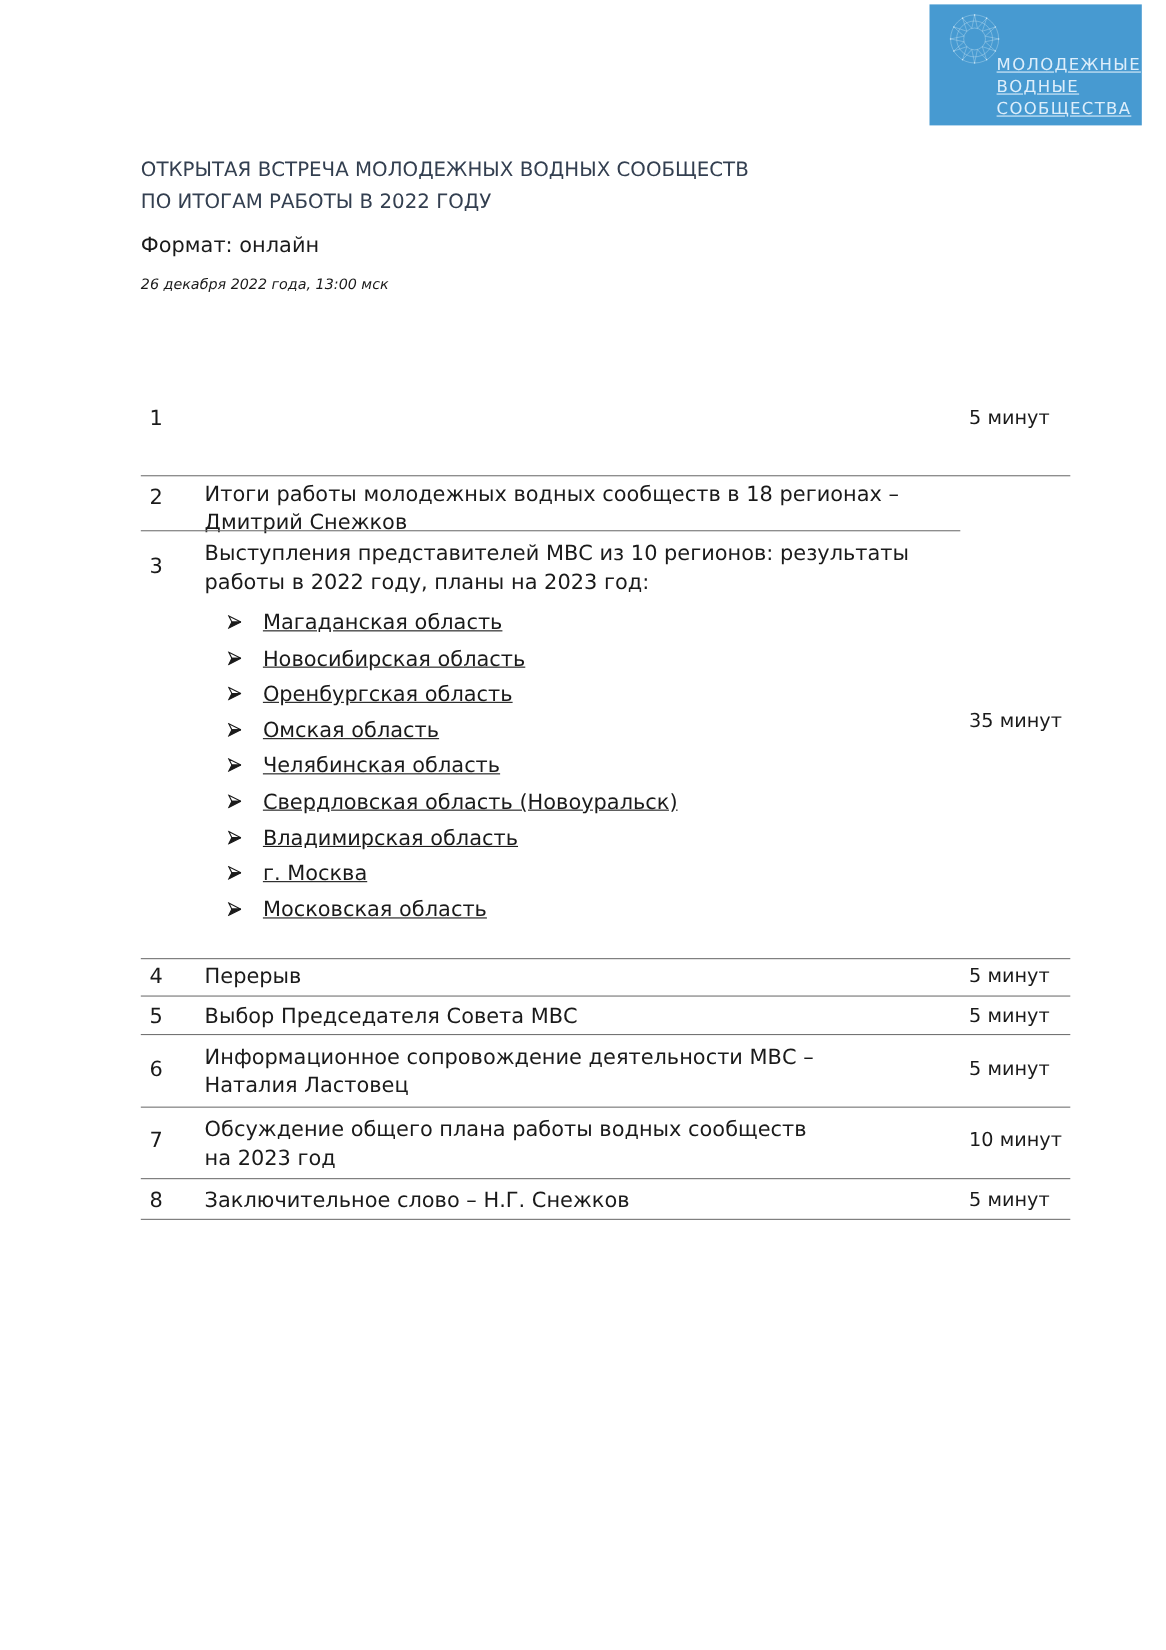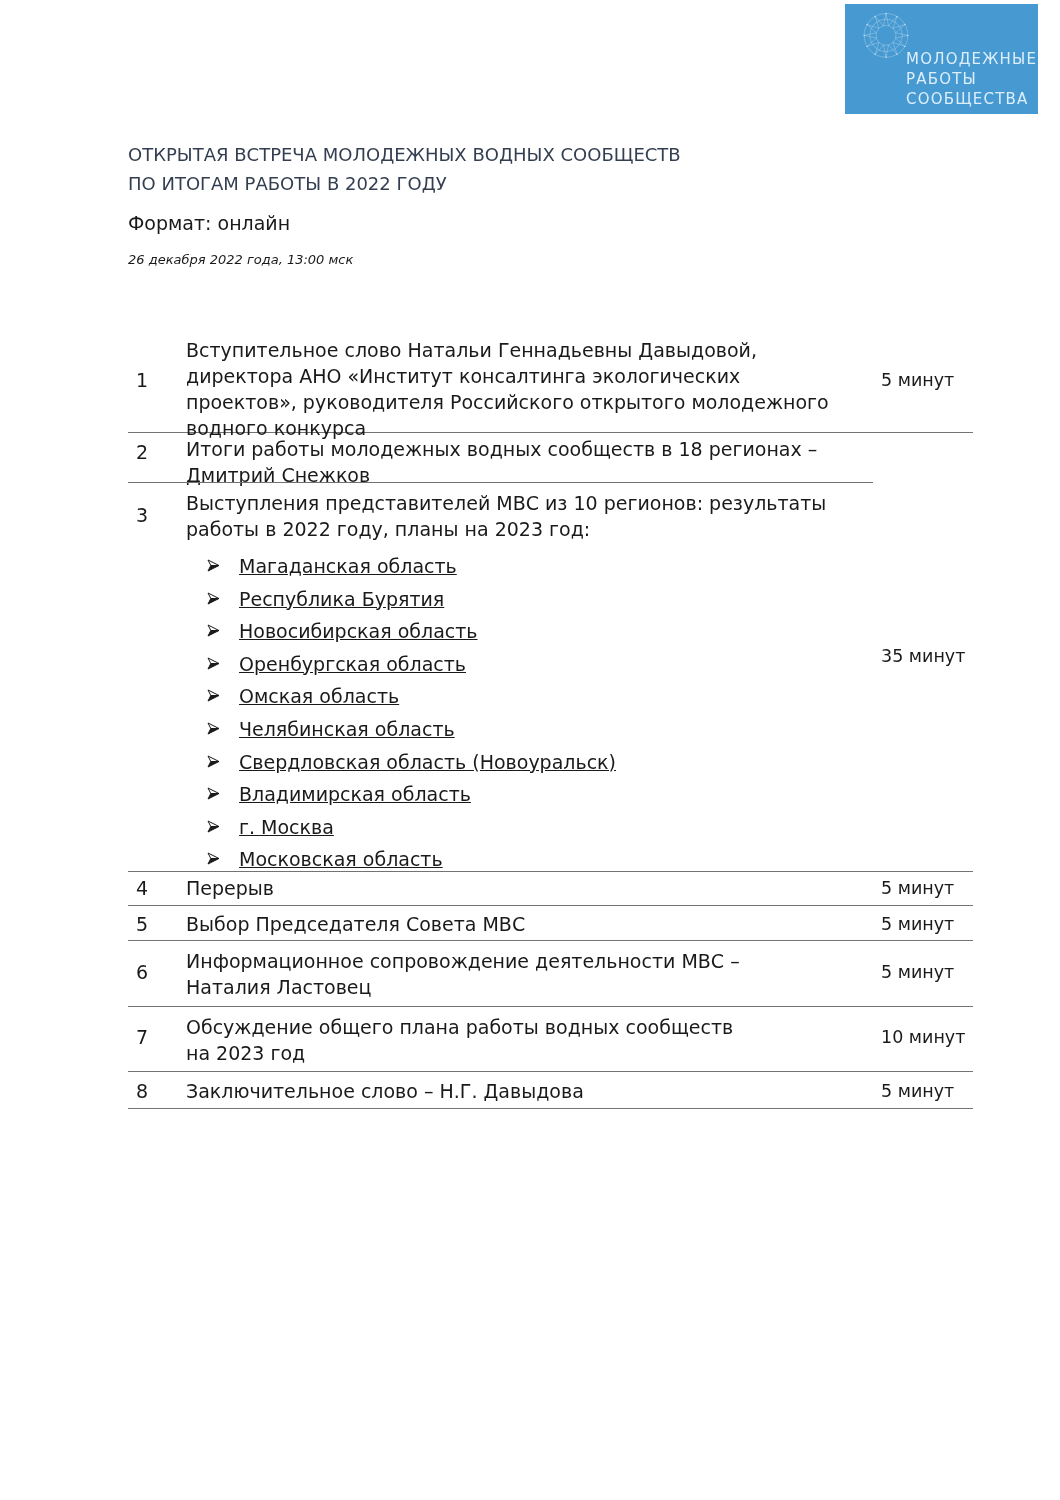--- a/index.html
+++ b/index.html
@@ -5,21 +5,21 @@
   html,body { margin:0; padding:0; background:#ffffff; }
   .page {
     position:relative; width:1060px; height:1500px; background:#ffffff;
     font-family:"DejaVu Sans", sans-serif; color:#1a1a1a; overflow:hidden;
   }
 
   
   .logo { position:absolute; left:845px; top:4px; width:193px; height:110px; background:#479ad1; }
   .logo-emblem { position:absolute; left:10px; top:1px; }
   .logo-name { position:absolute; left:61px; top:45px; font-size:15px; line-height:20px;
-               letter-spacing:1.2px; color:#ddeefb; }
+               letter-spacing:1.2px; color:#ddeefb;text-decoration:underline; }
   .logo-name span { display:block; }
 
   
   .doc-title { position:absolute; left:128px; top:140px; width:740px;
                font-size:18px; line-height:29px; color:#333f50; white-space:pre-line; }
   .format-line { position:absolute; left:128px; top:212px; font-size:19px; }
   .datetime-line { position:absolute; left:128px; top:252px; font-size:13px; font-style:italic; }
 
   
   .row { position:absolute; left:128px; width:845px; box-sizing:border-box;
@@ -84,40 +84,34 @@
         <circle cx="11.5" cy="31" r="0.9"></circle>
           <circle cx="15.2" cy="44.8" r="0.9"></circle>
         <circle cx="25.2" cy="54.8" r="0.9"></circle>
           <circle cx="39" cy="58.5" r="0.9"></circle>
         <circle cx="52.8" cy="54.8" r="0.9"></circle>
           <circle cx="62.8" cy="44.8" r="0.9"></circle>
       </g>
     </svg>
     <div class="logo-name">
         <span>МОЛОДЕЖНЫЕ</span>
-        <span>РАБОТЫ</span>
+        <span>ВОДНЫЕ</span>
         <span>СООБЩЕСТВА</span>
       </div>
   </div>
 
   <div class="doc-title">ОТКРЫТАЯ ВСТРЕЧА МОЛОДЕЖНЫХ ВОДНЫХ СООБЩЕСТВ
 ПО ИТОГАМ РАБОТЫ В 2022 ГОДУ</div>
   <div class="format-line">Формат: онлайн</div>
   <div class="datetime-line">26 декабря 2022 года, 13:00 мск</div>
 
   <div>
 
     <div class="row" id="row1">
       <div class="num">1</div>
-      <div class="content">
-          <span class="tb">Вступительное слово Натальи Геннадьевны Давыдовой,
-директора АНО «Институт консалтинга экологических
-проектов», руководителя Российского открытого молодежного
-водного конкурса</span>
-        </div>
       <div class="duration">5 минут</div>
     </div>
 
     <div class="row" id="row2">
       <div class="num">2</div>
       <div class="content">
           <span class="tb">Итоги работы молодежных водных сообществ в 18 регионах –
 Дмитрий Снежков</span>
         </div>
       <div class="partial-sep"></div>
@@ -134,27 +128,20 @@
                 <polygon points="1,1 12,6.5 3.8,6.5" fill="#ffffff" stroke="#1a1a1a" stroke-width="1"></polygon>
                 <polygon points="3.8,6.5 12,6.5 1,12" fill="#1a1a1a" stroke="#1a1a1a" stroke-width="1"></polygon>
               </svg>
               <span>Магаданская область</span>
             </li>
             <li>
               <svg class="arrow" width="13" height="13" viewBox="0 0 13 13">
                 <polygon points="1,1 12,6.5 3.8,6.5" fill="#ffffff" stroke="#1a1a1a" stroke-width="1"></polygon>
                 <polygon points="3.8,6.5 12,6.5 1,12" fill="#1a1a1a" stroke="#1a1a1a" stroke-width="1"></polygon>
               </svg>
-              <span>Республика Бурятия</span>
-            </li>
-            <li>
-              <svg class="arrow" width="13" height="13" viewBox="0 0 13 13">
-                <polygon points="1,1 12,6.5 3.8,6.5" fill="#ffffff" stroke="#1a1a1a" stroke-width="1"></polygon>
-                <polygon points="3.8,6.5 12,6.5 1,12" fill="#1a1a1a" stroke="#1a1a1a" stroke-width="1"></polygon>
-              </svg>
               <span>Новосибирская область</span>
             </li>
             <li>
               <svg class="arrow" width="13" height="13" viewBox="0 0 13 13">
                 <polygon points="1,1 12,6.5 3.8,6.5" fill="#ffffff" stroke="#1a1a1a" stroke-width="1"></polygon>
                 <polygon points="3.8,6.5 12,6.5 1,12" fill="#1a1a1a" stroke="#1a1a1a" stroke-width="1"></polygon>
               </svg>
               <span>Оренбургская область</span>
             </li>
             <li>
@@ -234,19 +221,19 @@
       <div class="content">
           <span class="tb">Обсуждение общего плана работы водных сообществ
 на 2023 год</span>
         </div>
       <div class="duration">10 минут</div>
     </div>
 
     <div class="row" id="row8">
       <div class="num">8</div>
       <div class="content">
-          <span class="tb">Заключительное слово – Н.Г. Давыдова</span>
+          <span class="tb">Заключительное слово – Н.Г. Снежков</span>
         </div>
       <div class="duration">5 минут</div>
     </div>
 
   </div>
 </div>
 
 </body></html>

